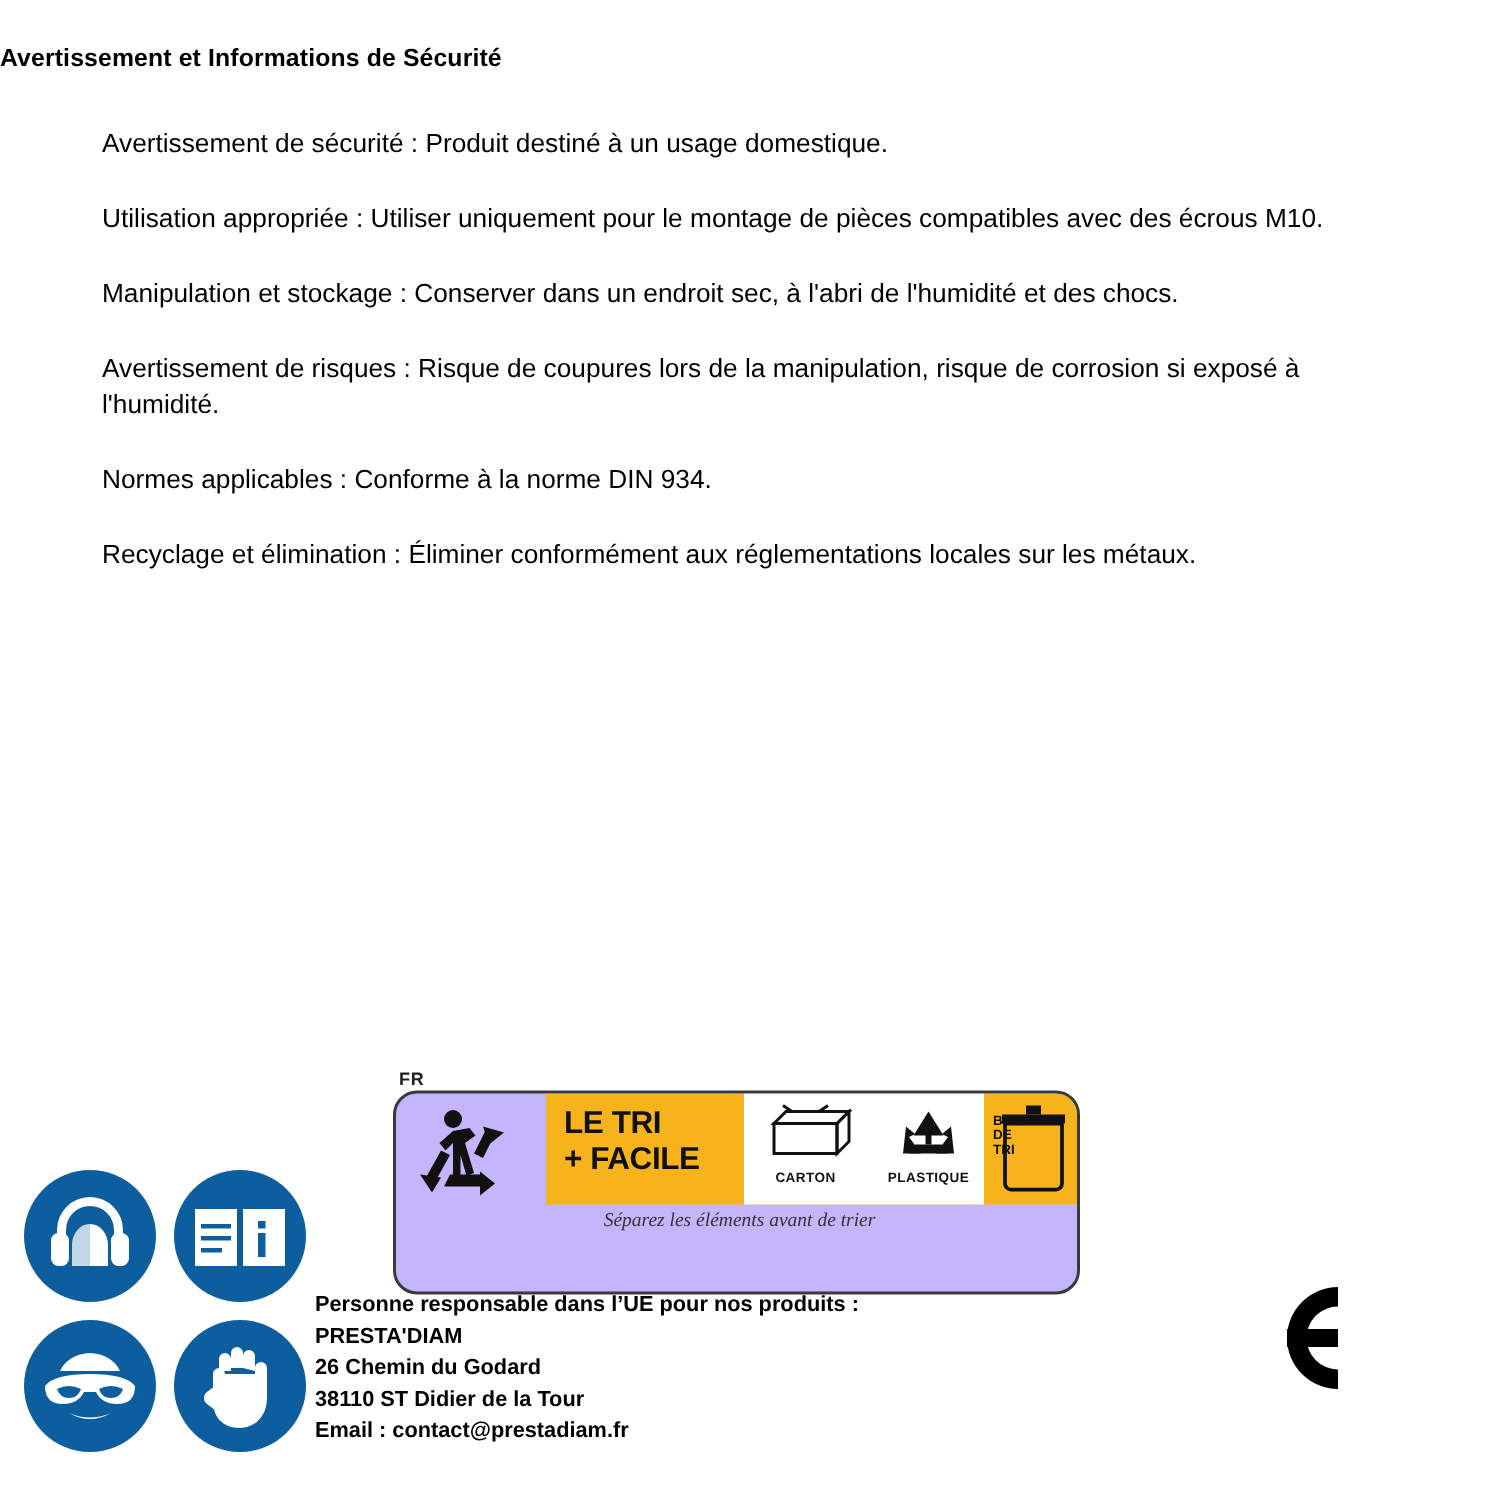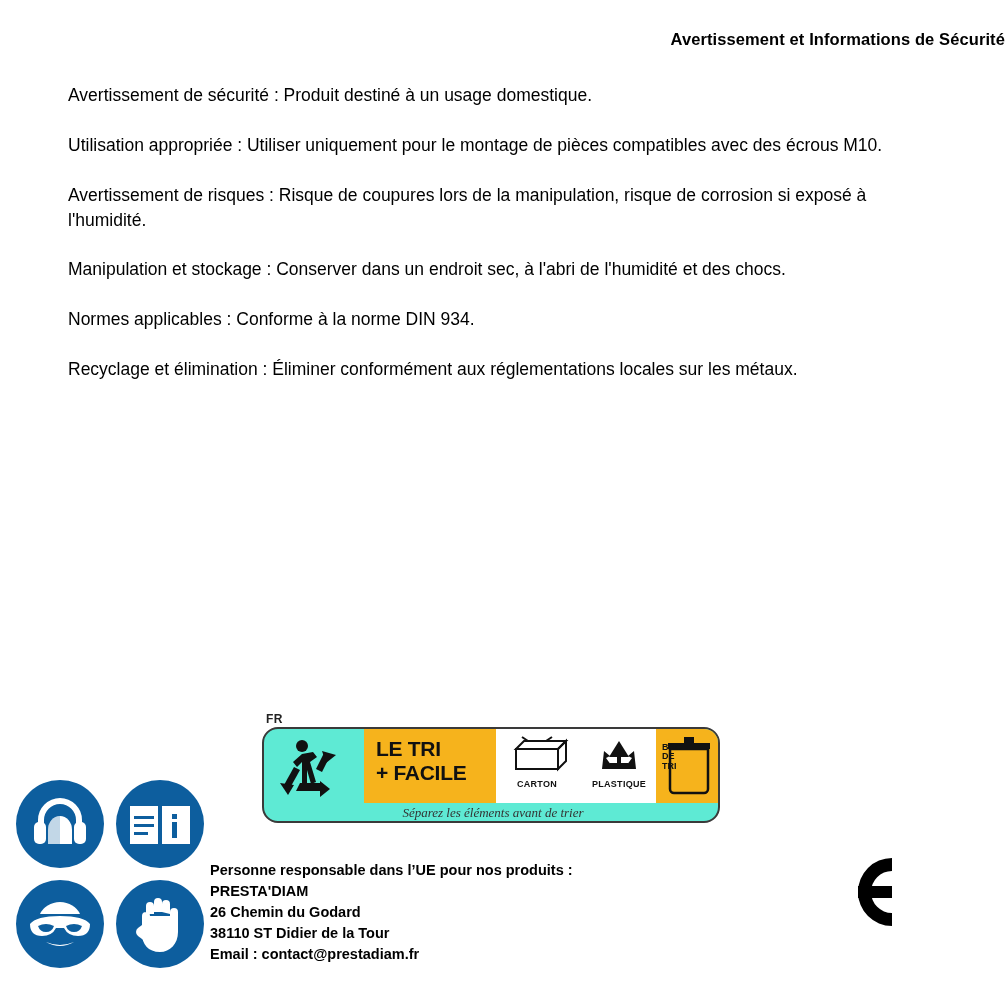--- a/index.html
+++ b/index.html
@@ -11,21 +11,21 @@
     width: 1005px;
     height: 1005px;
     font-family: "Liberation Sans", sans-serif;
     color: #000000;
     position: relative;
     overflow: hidden;
   }
 
   
   .doc-title {
-    text-align: right;
+    text-align: left;
     font-size: 16.5px;
     font-weight: bold;
     margin: 30px 0 0 0;
     letter-spacing: 0.1px;
   }
 
   
   .body-block {
     margin: 34px 62px 0 68px;
   }
@@ -81,24 +81,24 @@
     font-size: 12px;
     font-weight: bold;
     color: #222;
     letter-spacing: 0.5px;
   }
   .triman-box {
     position: absolute;
     left: 0;
     top: 15px;
     width: 458px;
-    height: 96px;
+    height: 136px;
     border: 2px solid #3a3a3a;
     border-radius: 16px;
-    background: #5eead4;
+    background: #c4b5fd;
     box-sizing: border-box;
     overflow: hidden;
   }
   .triman-yellow {
     position: absolute;
     left: 100px;
     top: 0px;
     width: 358px;
     height: 74px;
     background: #f6b31c;
@@ -181,22 +181,22 @@
   }
 </style>
 </head>
 <body>
 
 <h1 class="doc-title">Avertissement et Informations de Sécurité</h1>
 
 <div class="body-block">
   <p class="para">Avertissement de sécurité : Produit destiné à un usage domestique.</p>
   <p class="para">Utilisation appropriée : Utiliser uniquement pour le montage de pièces compatibles avec des écrous M10.</p>
+  <p class="para">Manipulation et stockage : Conserver dans un endroit sec, à l'abri de l'humidité et des chocs.</p>
   <p class="para">Avertissement de risques : Risque de coupures lors de la manipulation, risque de corrosion si exposé à l'humidité.</p>
-  <p class="para">Manipulation et stockage : Conserver dans un endroit sec, à l'abri de l'humidité et des chocs.</p>
   <p class="para">Normes applicables : Conforme à la norme DIN 934.</p>
   <p class="para">Recyclage et élimination : Éliminer conformément aux réglementations locales sur les métaux.</p>
 </div>
 
 <div class="bottom-area">
 
   <div class="picto-grid">
 
     <div class="picto p1">
       <svg width="88" height="88" viewBox="0 0 88 88">

